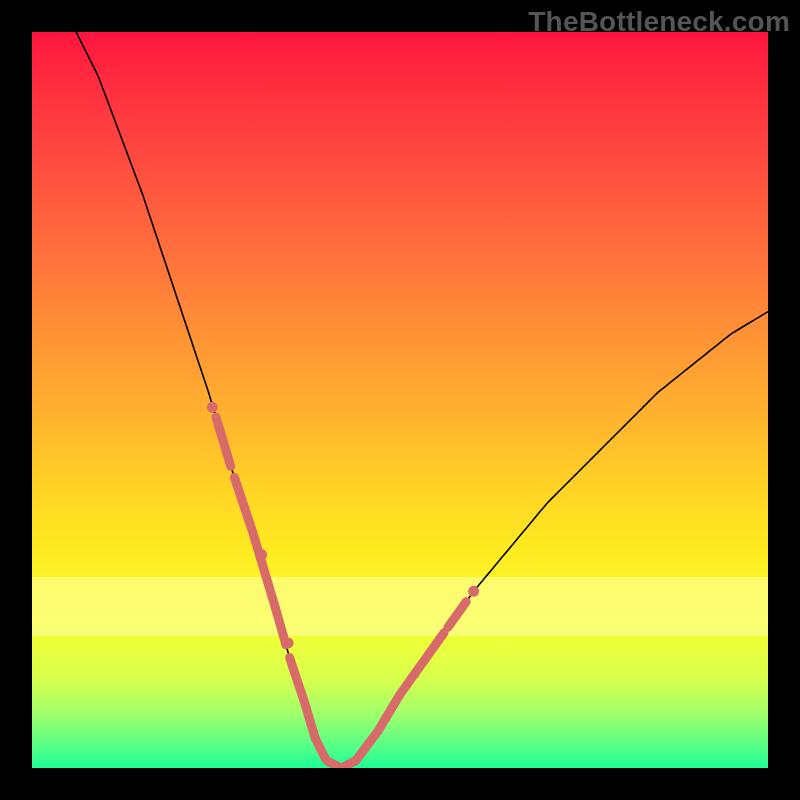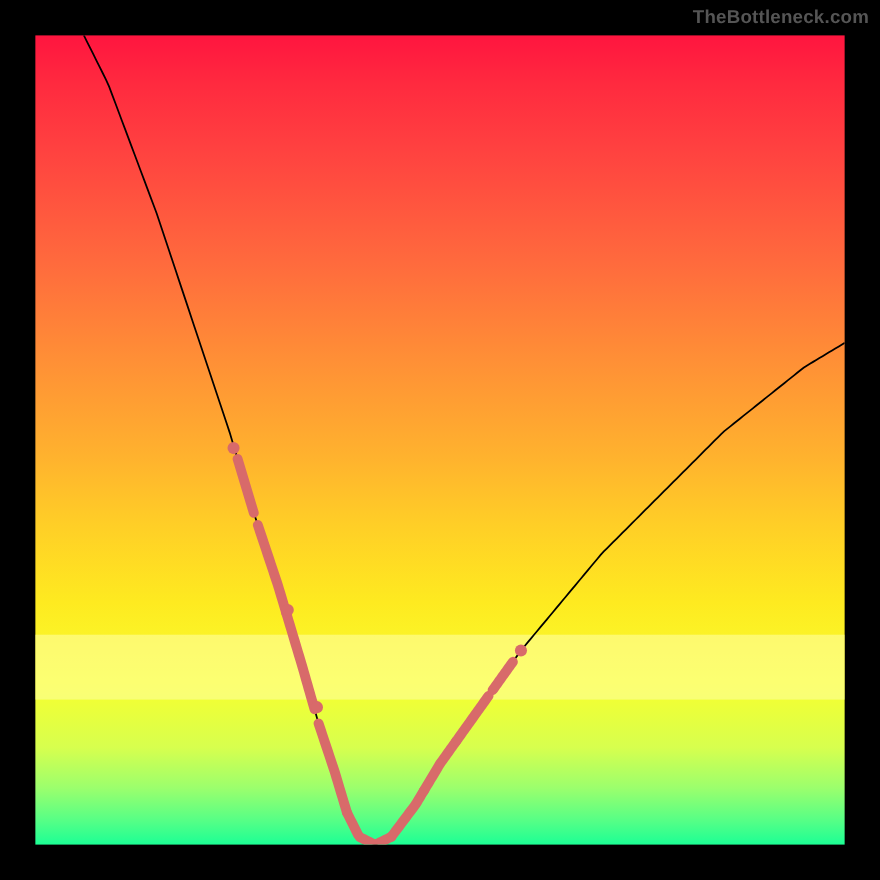--- a/index.html
+++ b/index.html
@@ -15,21 +15,21 @@
     position: relative;
     width: 800px;
     height: 800px;
     background: #000;
   }
   .watermark {
     position: absolute;
     top: 6px;
     right: 10px;
     color: #555;
-    font-size: 17px;
+    font-size: 28px;
     font-weight: 600;
     letter-spacing: 0.2px;
     z-index: 30;
   }
   .plot-frame {
     position: absolute;
     left: 32px;
     top: 32px;
     width: 736px;
     height: 736px;

